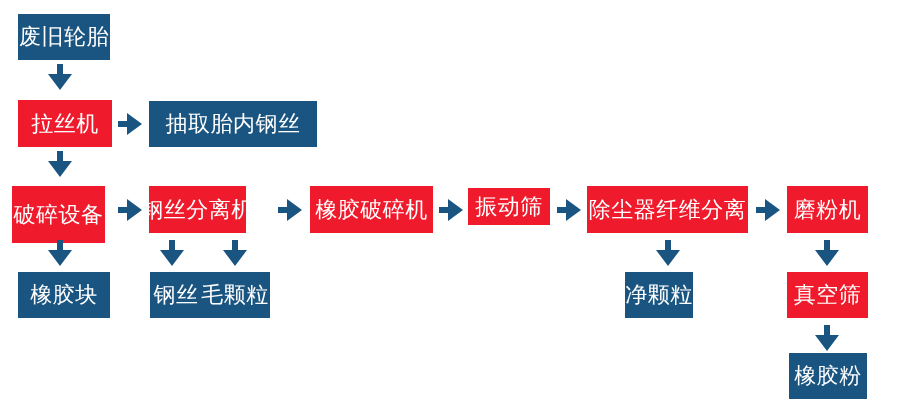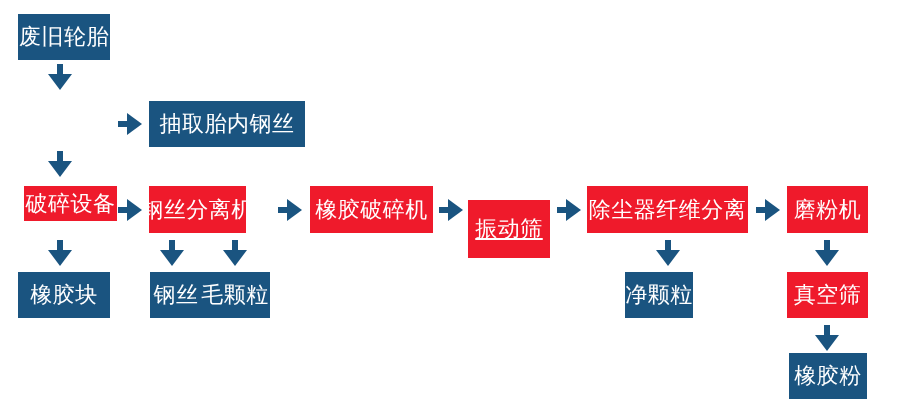--- a/index.html
+++ b/index.html
@@ -40,26 +40,27 @@
   .arrow { position: absolute; display: block; }
   .arrow svg { display: block; }
 </style>
 </head>
 <body>
 
 <div class="canvas">
 
   <div class="node blue" style="left:18px; top:14px; width:92px; height:46px;">废旧轮胎</div>
 
-  <div class="node blue" style="left:149px; top:101px; width:156px; height:46px;">抽取胎内钢丝</div>
+  <div class="node red" style="left:18px; top:100px; width:94px; height:47px;">拉丝机</div>
+  <div class="node blue" style="left:149px; top:101px; width:168px; height:46px;">抽取胎内钢丝</div>
 
-  <div class="node red" style="left:24px; top:186px; width:93px; height:35px;font-family:Liberation Serif, serif;">破碎设备</div>
+  <div class="node red" style="left:12px; top:186px; width:93px; height:57px;font-family:Liberation Serif, serif;">破碎设备</div>
   <div class="node red" style="left:149px; top:186px; width:97px; height:47px;">钢丝分离机</div>
   <div class="node red" style="left:310px; top:186px; width:123px; height:47px;">橡胶破碎机</div>
-  <div class="node red" style="left:468px; top:200px; width:82px; height:58px;text-decoration:underline;">振动筛</div>
+  <div class="node red" style="left:468px; top:188px; width:82px; height:37px;">振动筛</div>
   <div class="node red" style="left:587px; top:186px; width:161px; height:47px;">除尘器纤维分离</div>
   <div class="node red" style="left:787px; top:186px; width:81px; height:47px;text-align:center;">磨粉机</div>
 
   <div class="node blue" style="left:18px; top:272px; width:92px; height:46px;">橡胶块</div>
   <div class="node blue" style="left:150px; top:272px; width:52px; height:46px;">钢丝</div>
   <div class="node blue" style="left:200px; top:272px; width:70px; height:46px;">毛颗粒</div>
   <div class="node blue" style="left:625px; top:272px; width:68px; height:46px;">净颗粒</div>
   <div class="node red" style="left:787px; top:272px; width:81px; height:46px;">真空筛</div>
 
   <div class="node blue" style="left:789px; top:353px; width:78px; height:46px;">橡胶粉</div>

